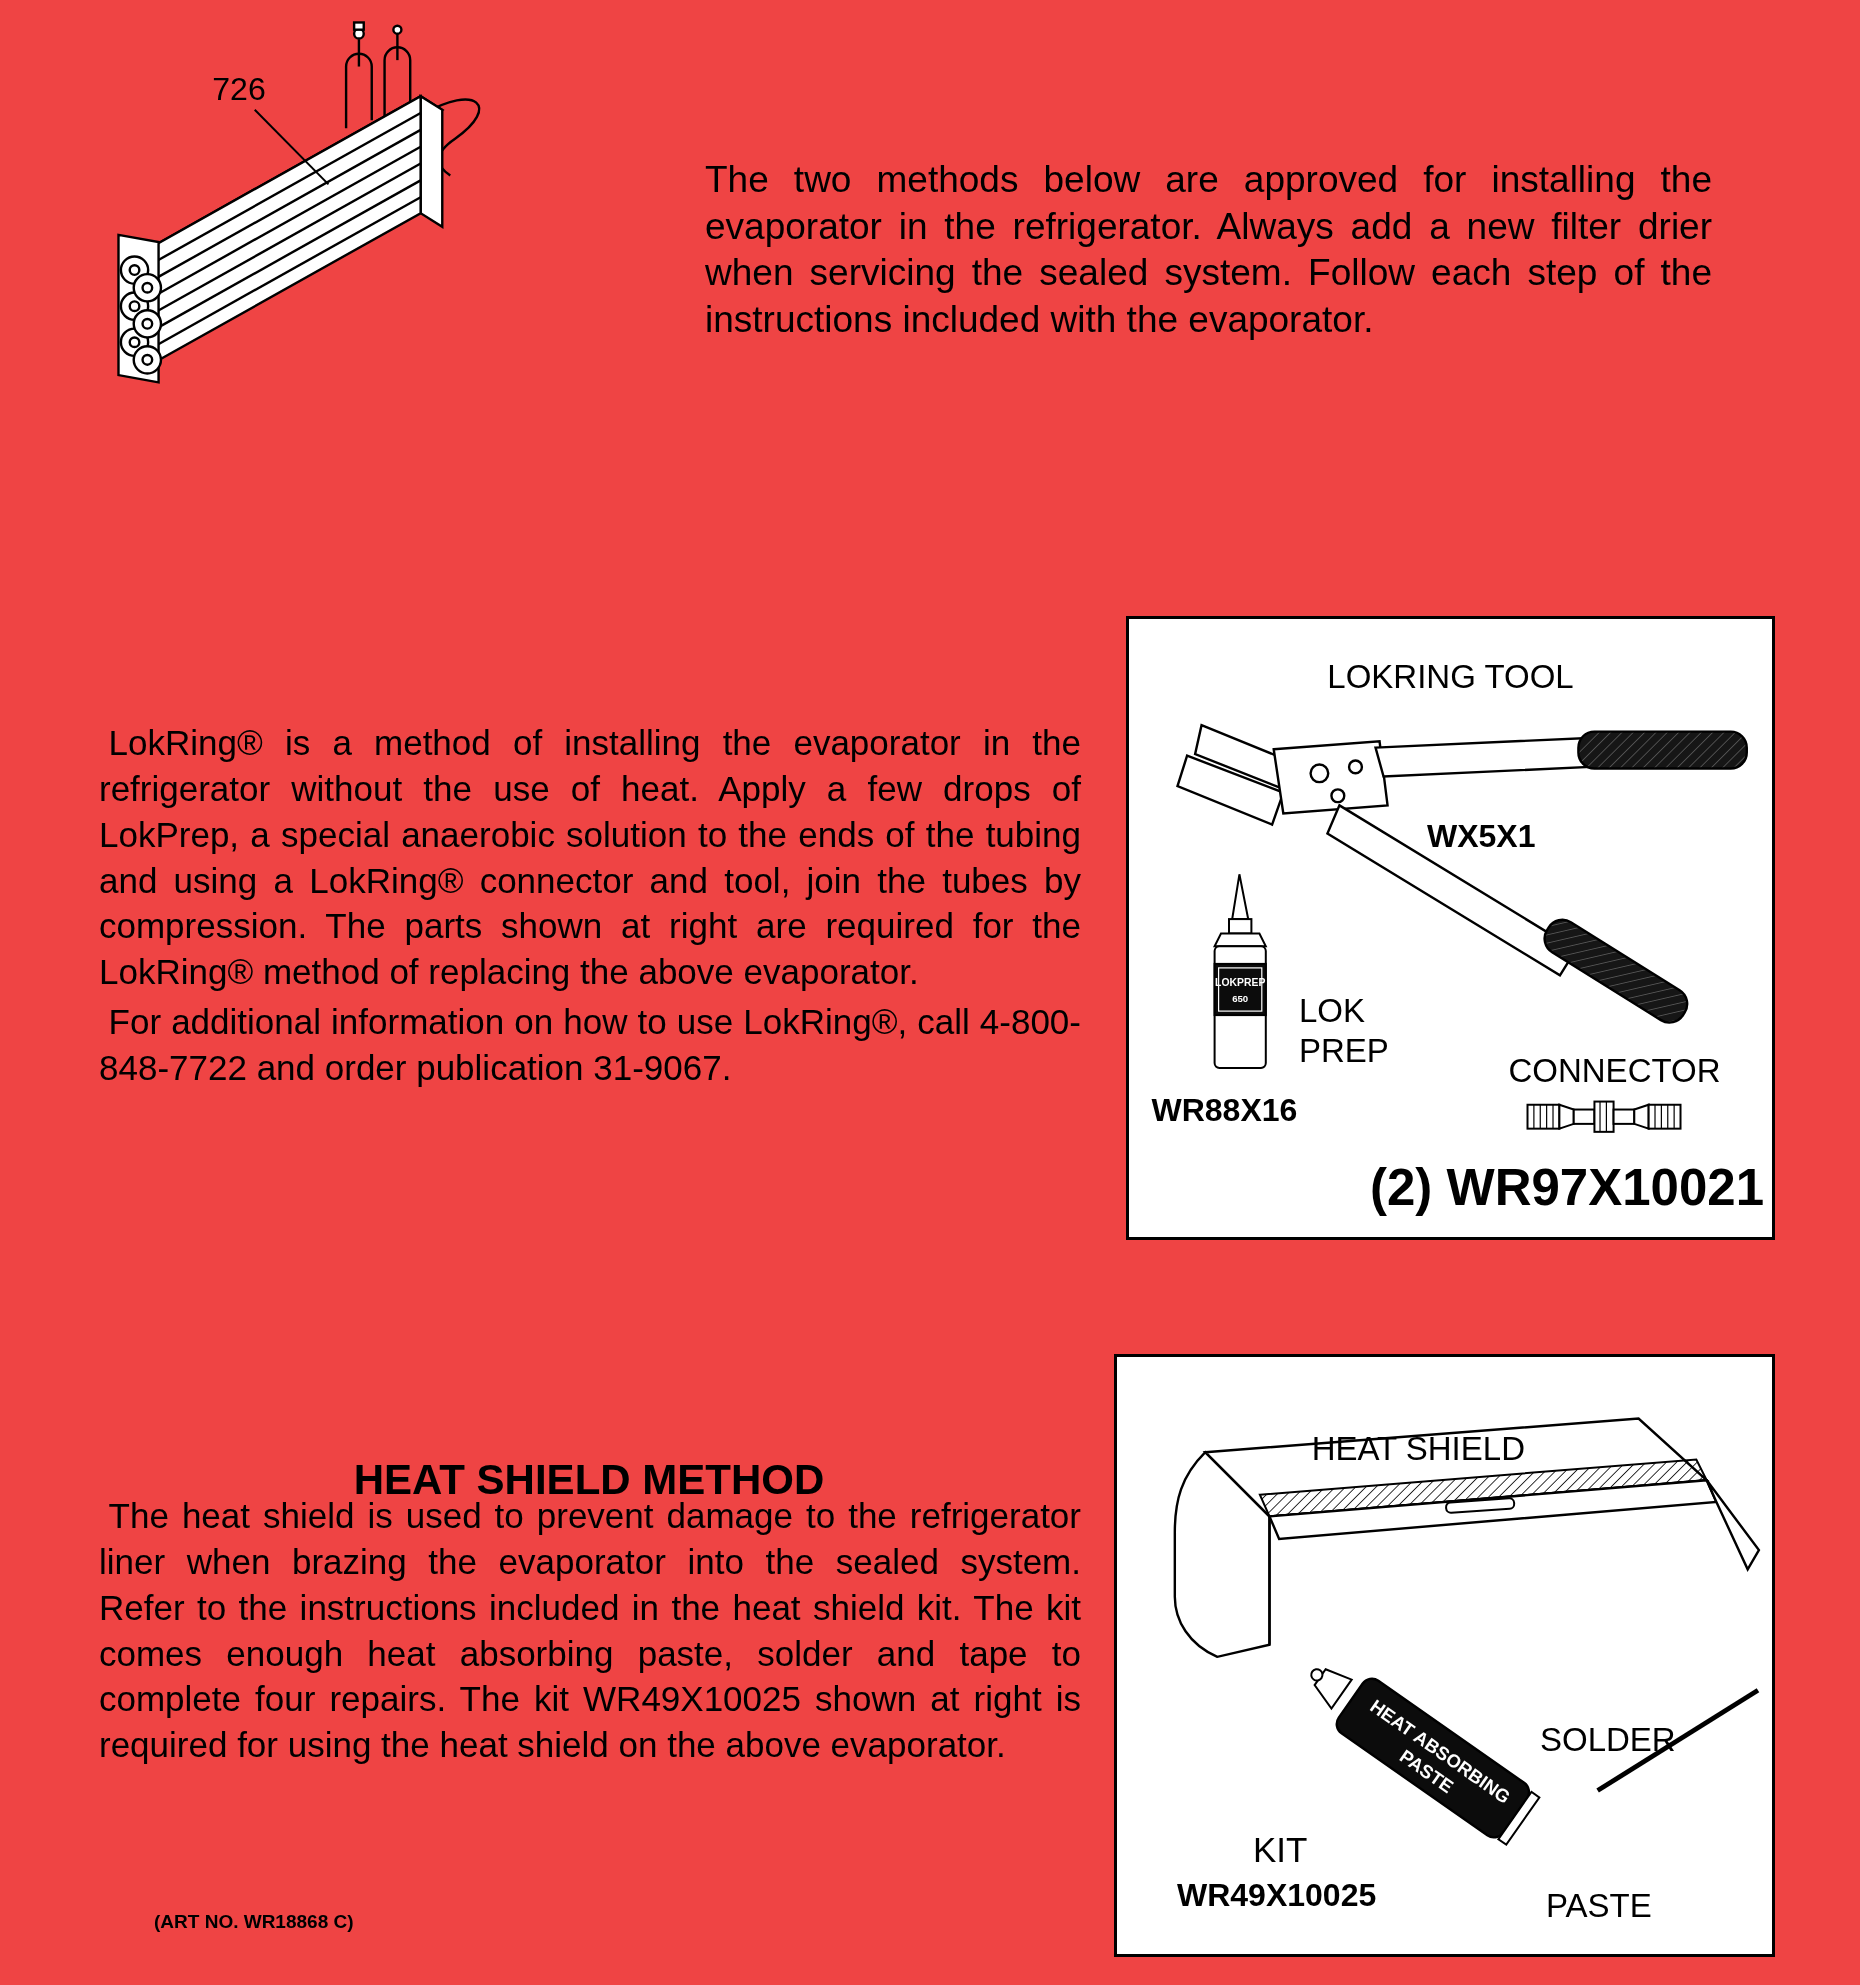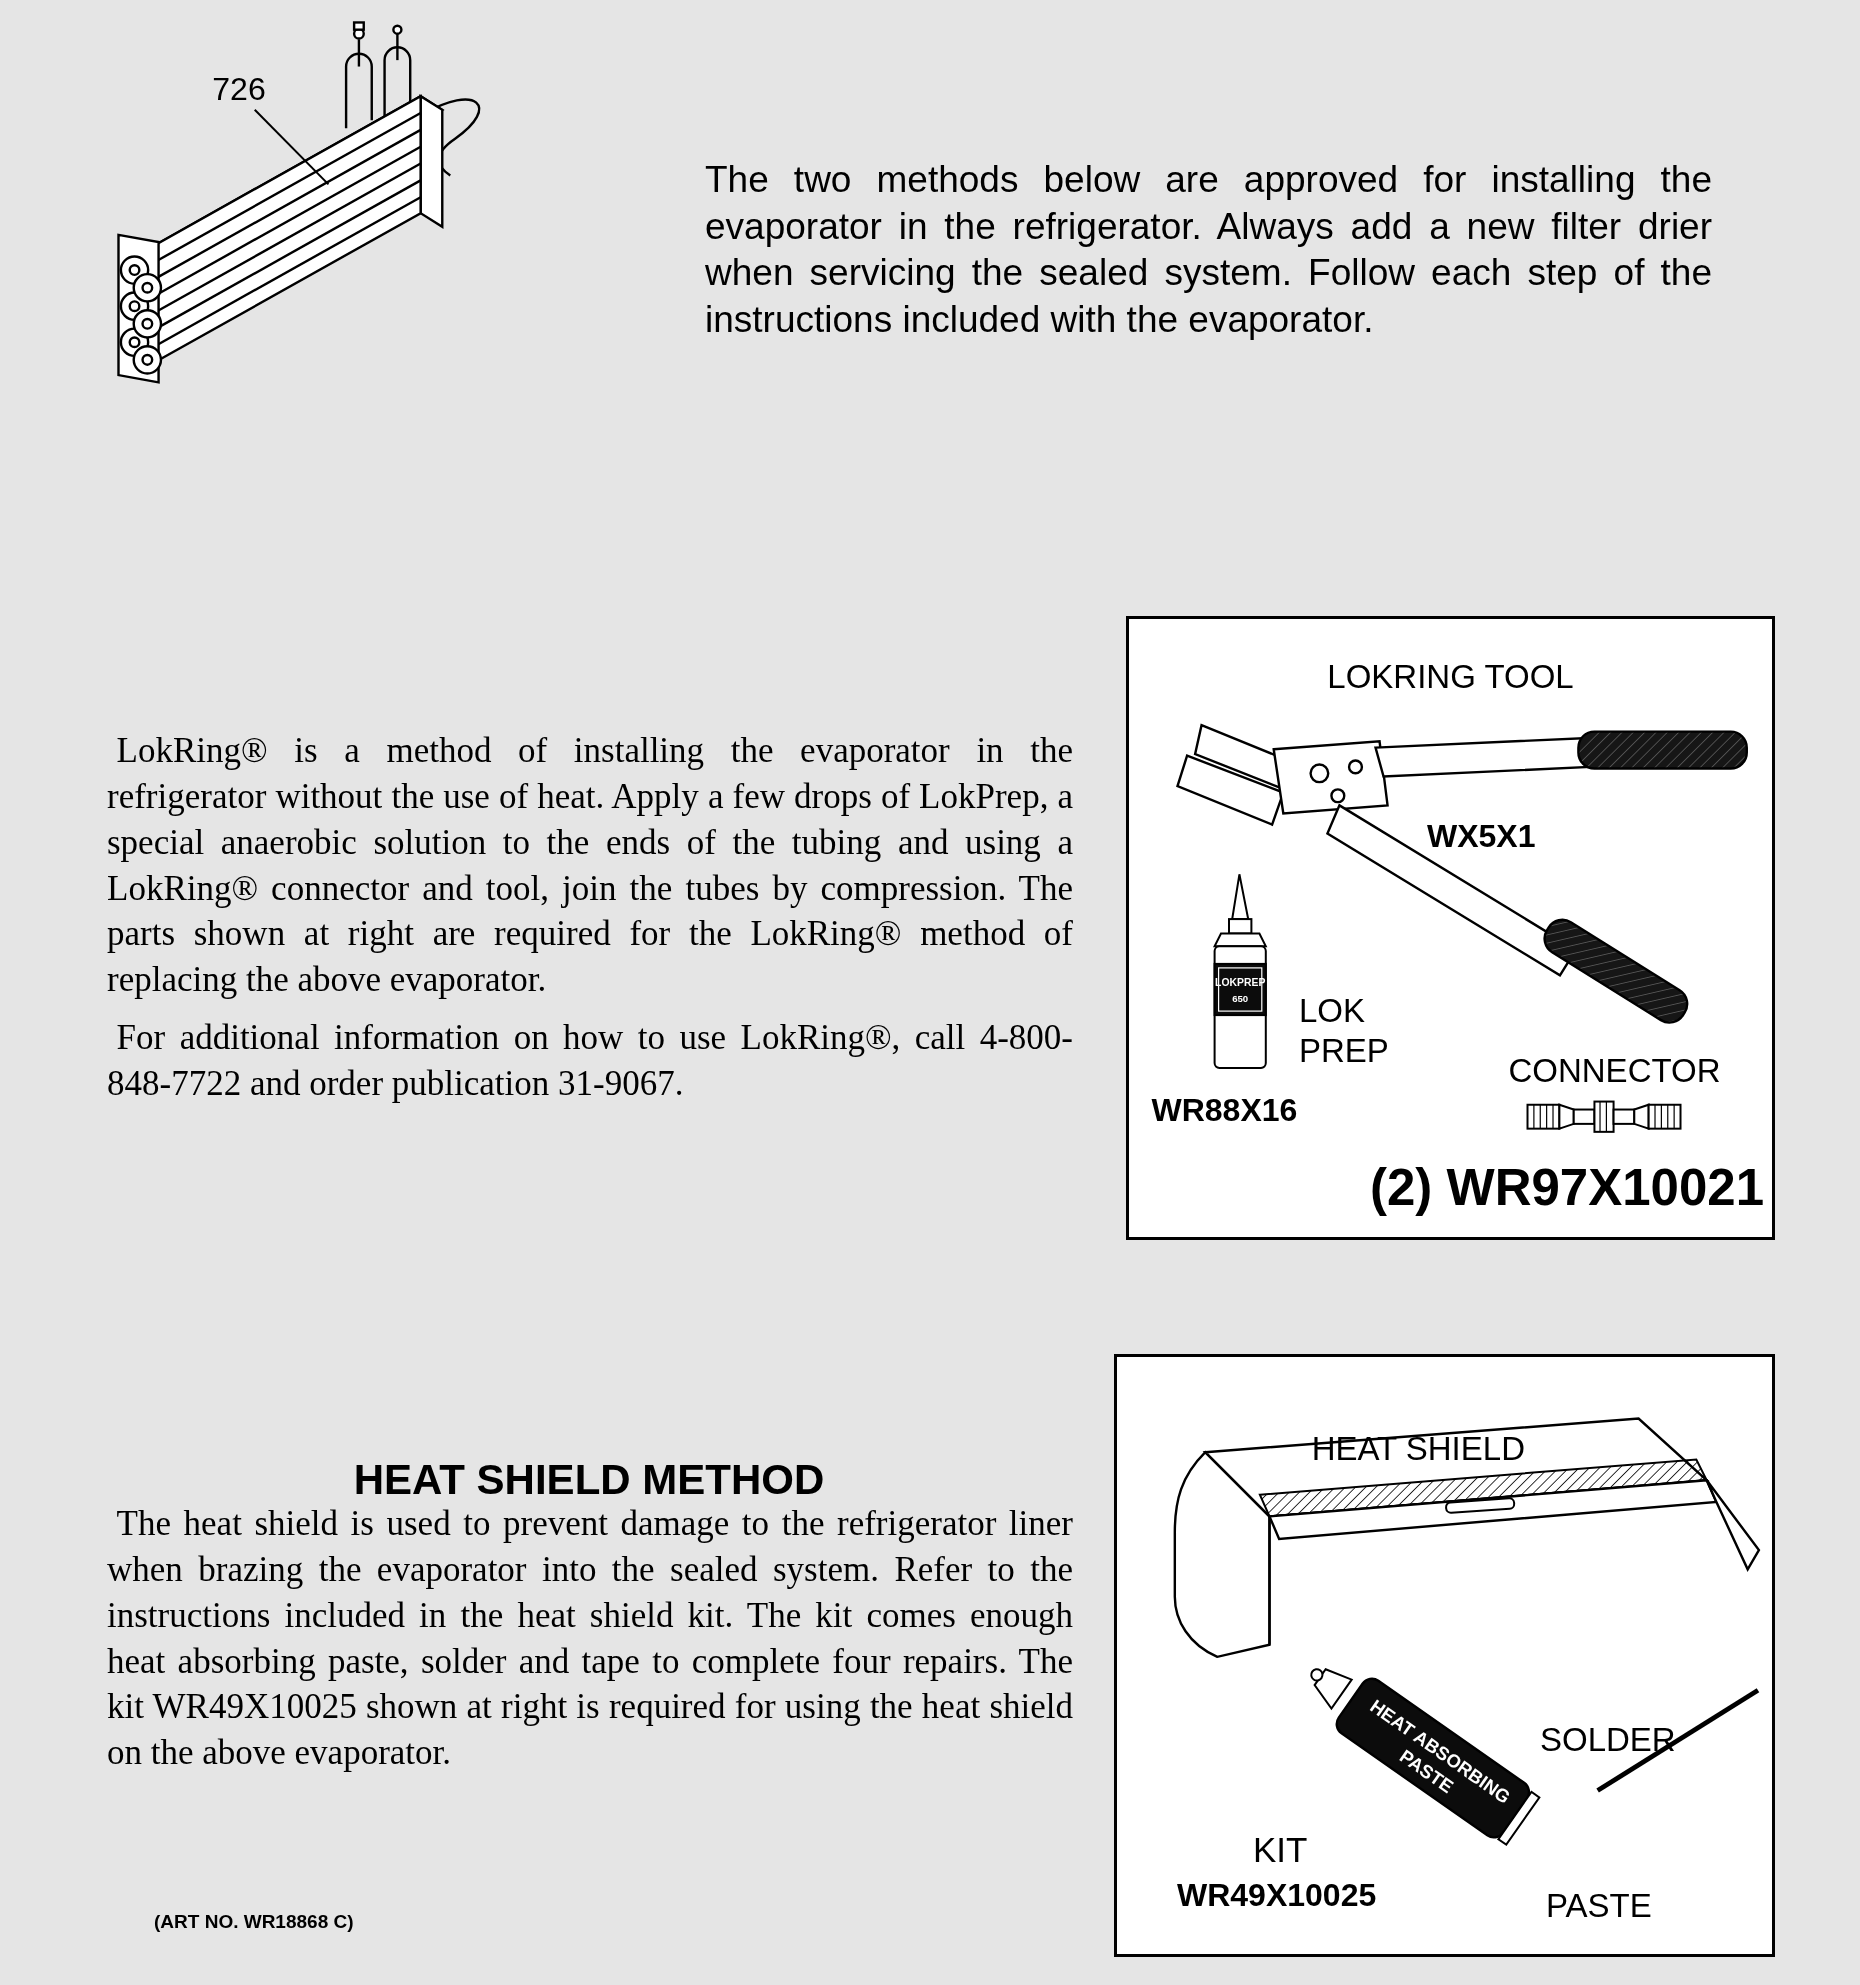--- a/index.html
+++ b/index.html
@@ -1,30 +1,30 @@
 <!DOCTYPE html>
 <html style="font-size:13px"><head>
 <meta charset="utf-8">
 <style>
   html,body{margin:0;padding:0;background:#ffffff;}
-  .page{position:relative;width:1861px;height:1985px;background:#e5e5e5;color:#000;
+  .page{position:relative;width:1861px;height:1985px;background:#ef4444;color:#000;
         font-family:"Liberation Sans",sans-serif;overflow:hidden;}
   .abs{position:absolute;}
 
   .intro{left:705px;top:120px;width:1007px;font-size:37px;line-height:1.26;text-align:justify;}
 
   .h-method{left:95px;width:988px;text-align:center;font-size:42px;font-weight:bold;}
   .h-lockring{top:626px;}
   .h-heatshield{top:1421px;}
   .h-method sup{font-size:58%;}
 
   .body-col{left:95px;width:990px;font-size:35px;line-height:1.31;text-align:justify;}
   .lockring-paras{top:716px;}
   .hs-paras{top:1489px;}
-  .body-col p{margin:12px;text-indent:9.6px;font-family:Liberation Serif, serif;}
+  .body-col p{margin:4px;text-indent:9.6px;}
 
   .box{border:3.2px solid #000;background:#fff;}
   .box1{left:1126px;top:616px;width:643px;height:618px;}
   .box2{left:1114px;top:1354px;width:655px;height:597px;}
 
   .caption{font-size:33px;line-height:1.2;}
   .pn{font-weight:bold;font-size:32px;white-space:nowrap;}
   .center{text-align:center;}
 
   

